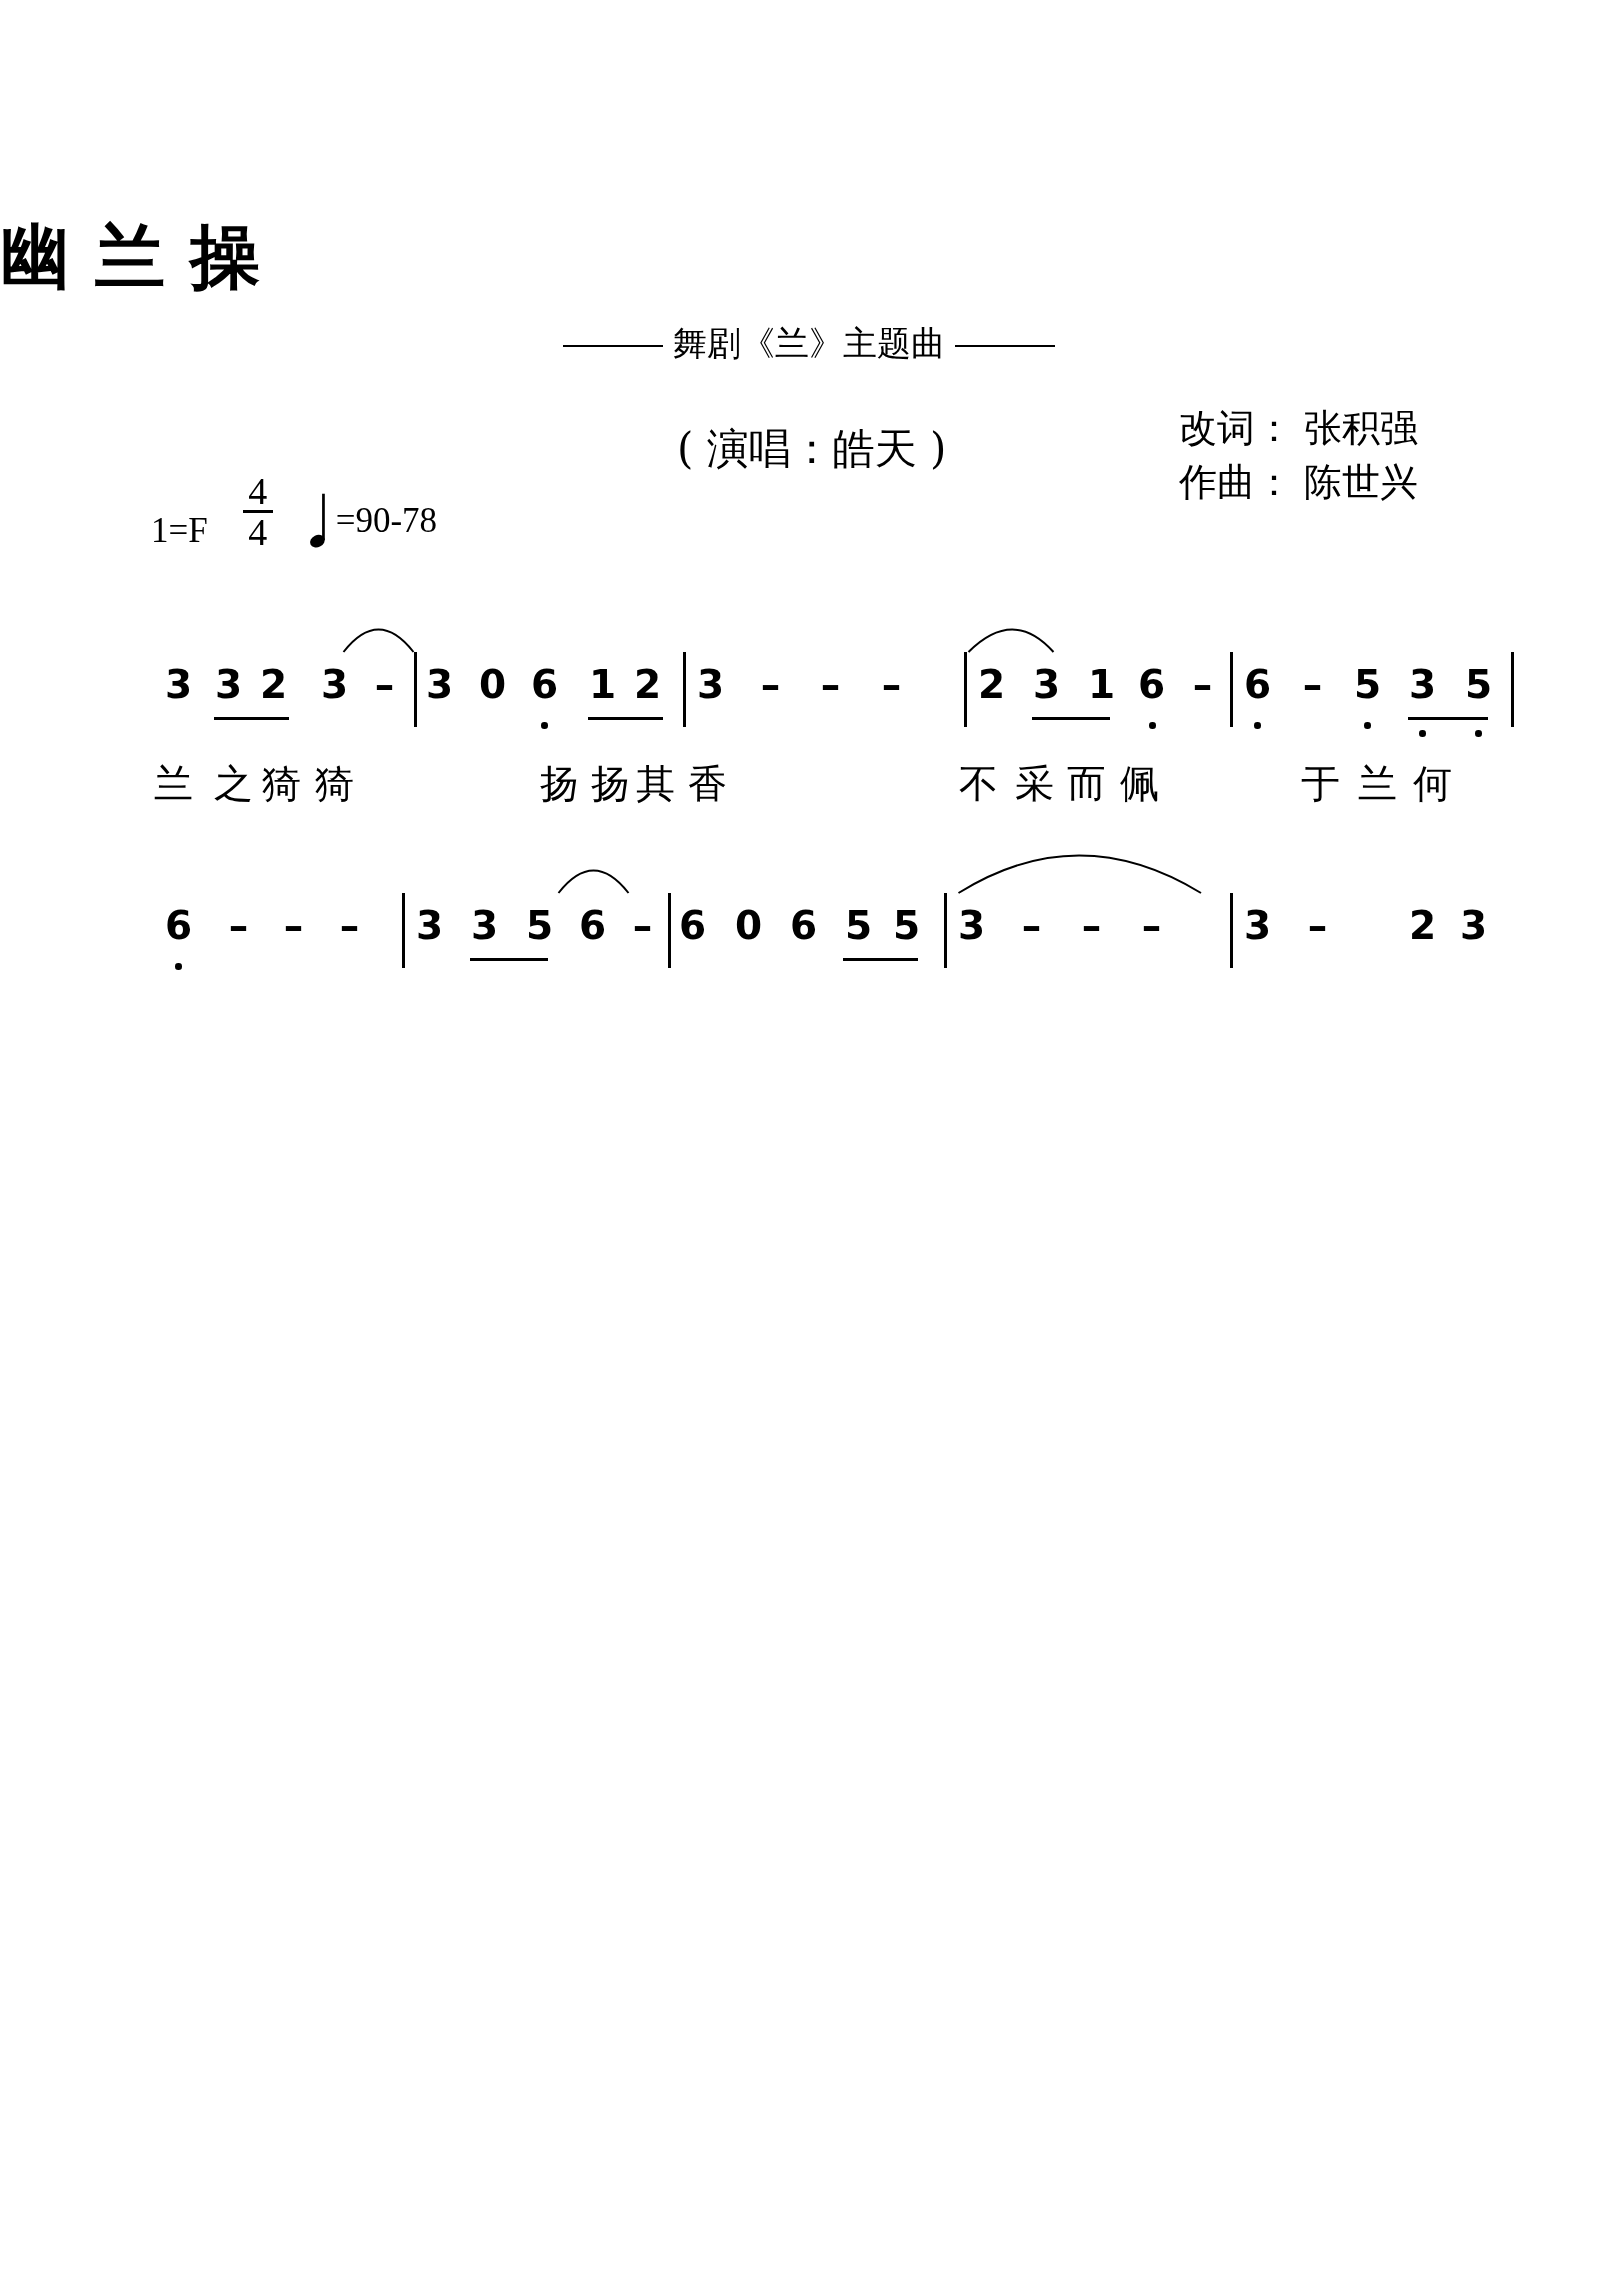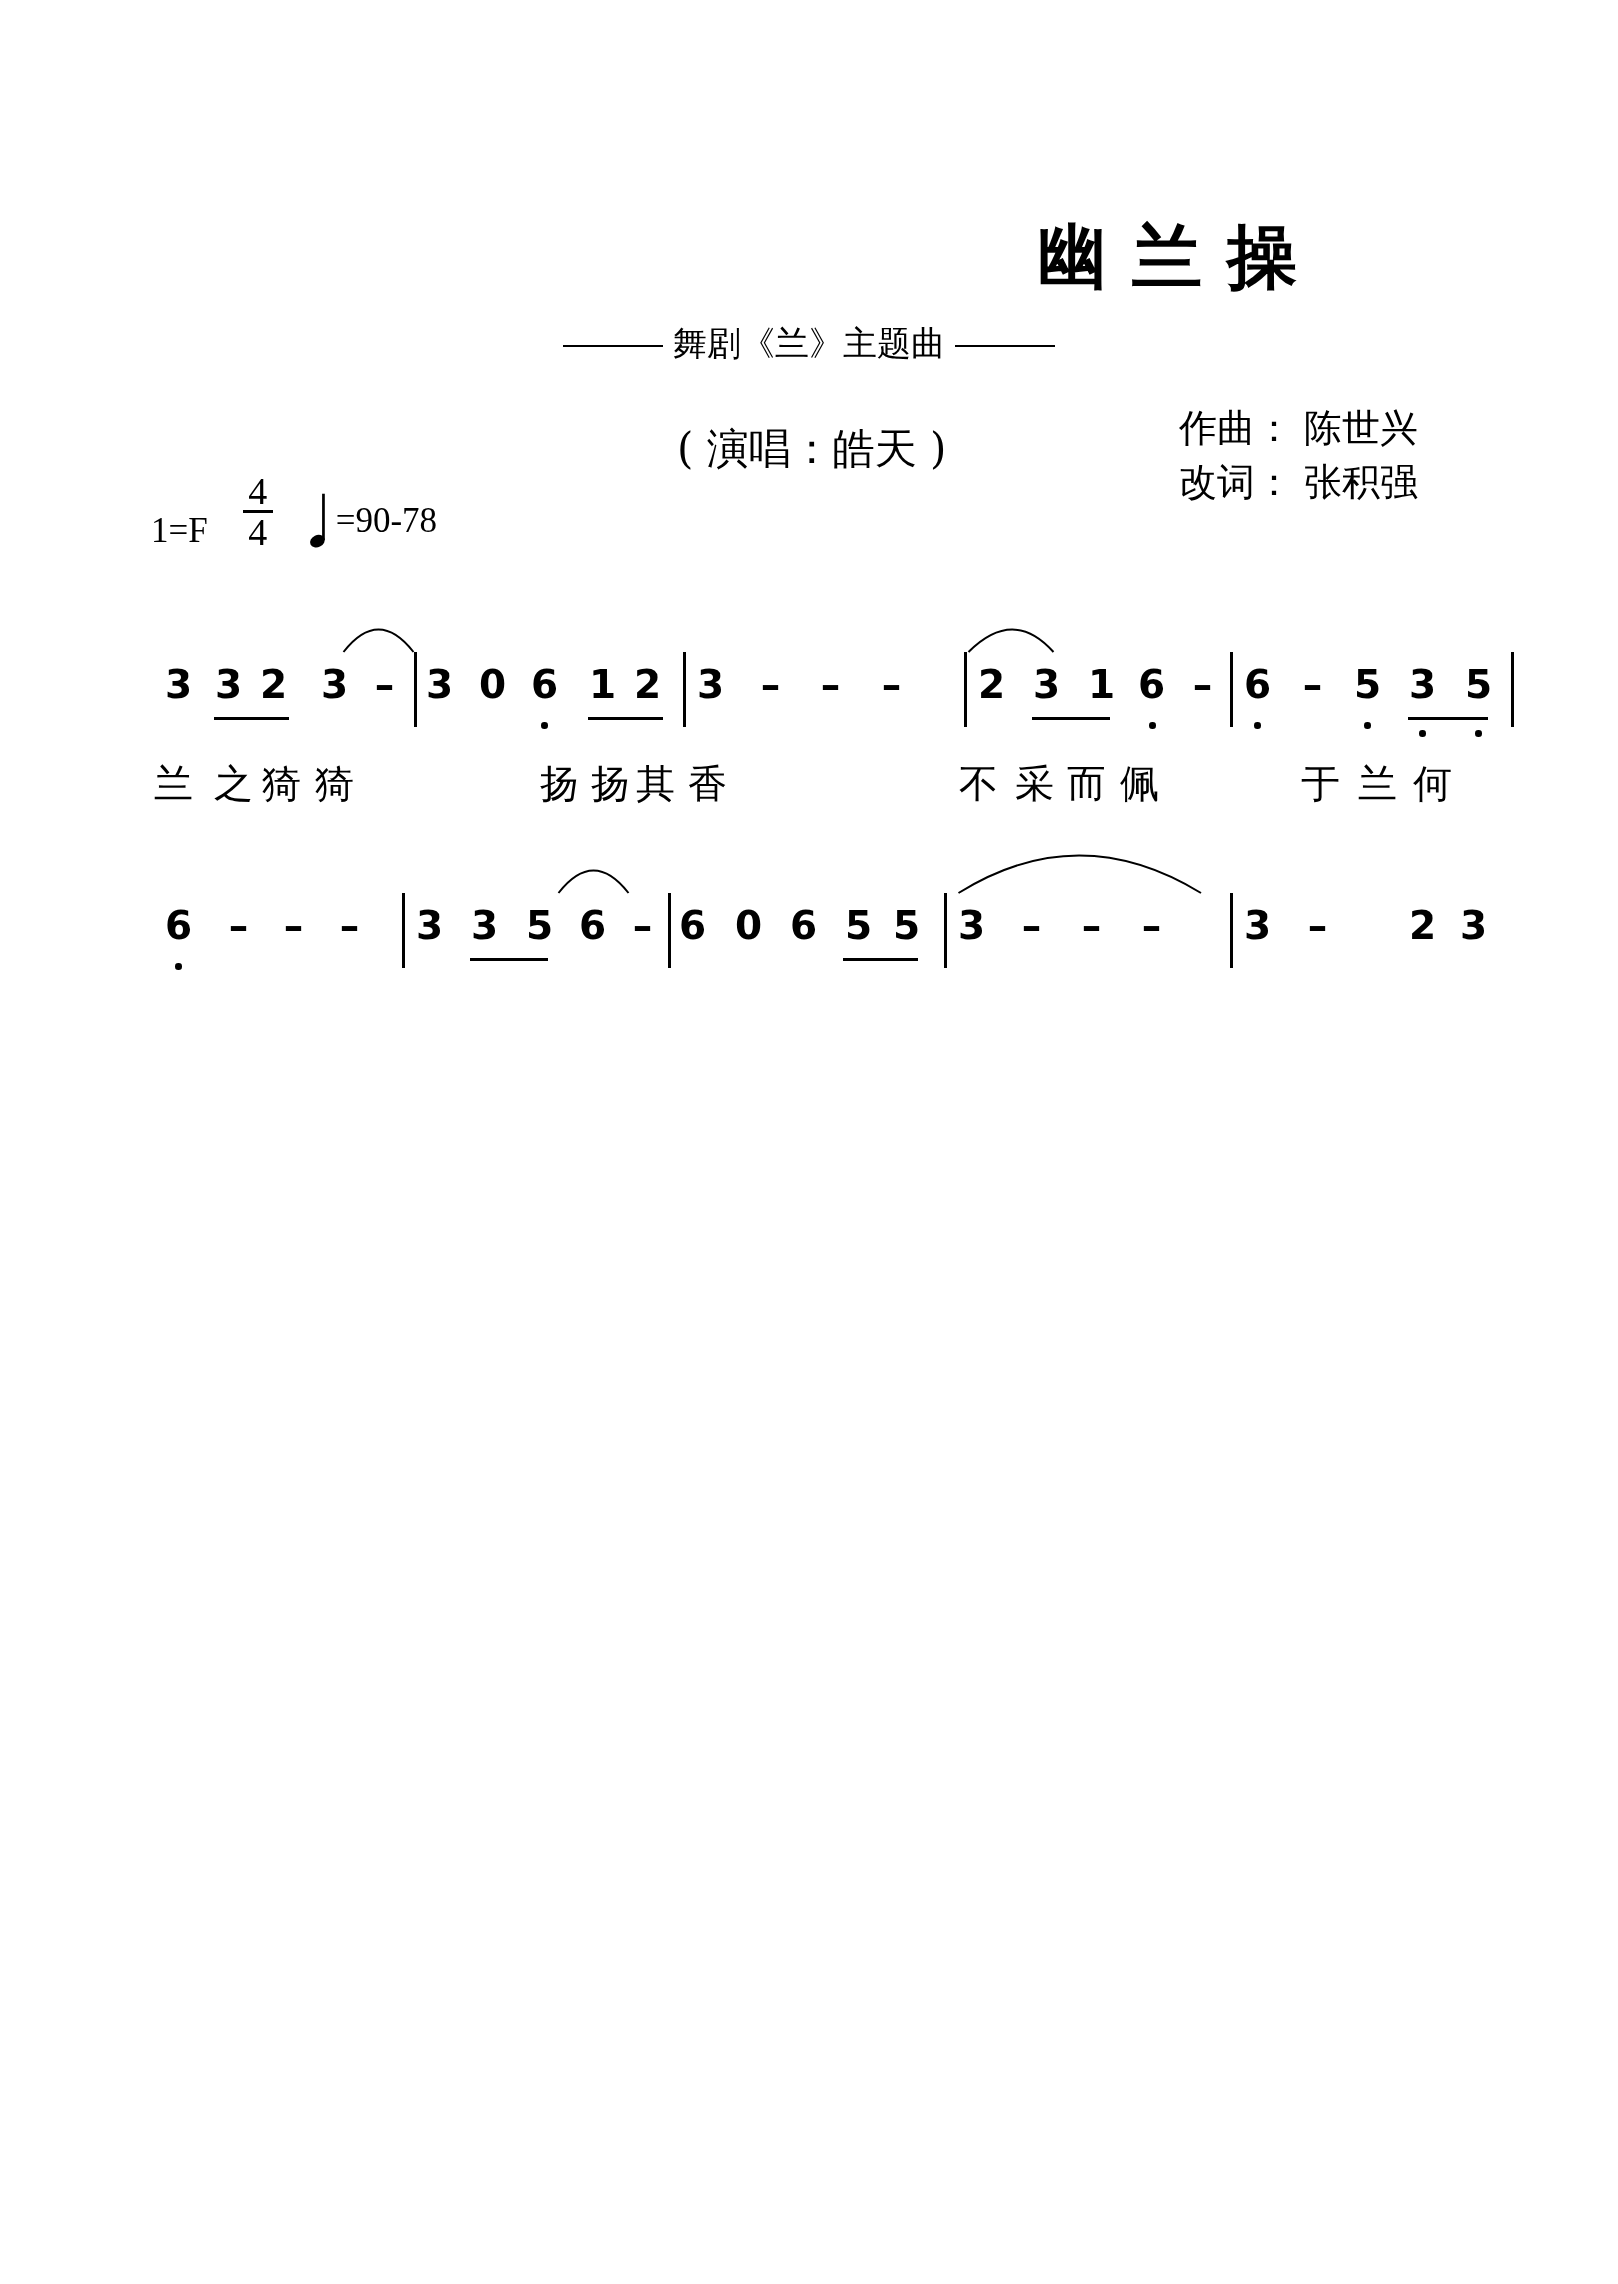--- a/index.html
+++ b/index.html
@@ -1,17 +1,17 @@
 <!DOCTYPE html>
 <html style="font-size:8px"><head>
 <meta charset="utf-8">
 <style>
   html, body { margin: 0; padding: 0; background: #ffffff; }
   body { width: 1618px; height: 2284px; position: relative; overflow: hidden; color: #000; font-family: "DejaVu Sans", sans-serif; }
-  .title { position: absolute; left: 0; width: 1322px; top: 211px; text-align: right; font-family: "DejaVu Serif", serif; font-weight: bold; font-size: 70px; letter-spacing: 25px; }
+  .title { position: absolute; left: 0; width: 1322px; top: 211px; text-align: left; font-family: "DejaVu Serif", serif; font-weight: bold; font-size: 70px; letter-spacing: 25px; }
   .subtitle { position: absolute; left: 0; width: 1618px; top: 321px; text-align: center; font-family: "DejaVu Serif", serif; font-size: 34px; }
   .subtitle .dash { display: inline-block; width: 100px; height: 2.5px; background: #000; vertical-align: middle; margin: 0 10px; }
   .singer { position: absolute; left: 677px; top: 421px; font-family: "DejaVu Serif", serif; font-size: 42px; }
   .credits { position: absolute; left: 1179px; top: 401px; font-family: "DejaVu Serif", serif; font-size: 38px; line-height: 54px; }
   .credit-row span.lbl { display: inline-block; width: 125px; }
   .key { position: absolute; left: 151px; top: 472px; font-family: "Liberation Serif", serif; font-size: 35px; display: flex; align-items: flex-end; }
   .frac { display: inline-flex; flex-direction: column; align-items: center; margin: 0 30px 0 35px; line-height: 38px; font-size: 38px; }
   .frac .bar { width: 30px; height: 2.5px; background: #000; }
   .tempo { display: flex; align-items: center; }
   .tempo .qnote { width: 30px; height: 60px; position: relative; margin-right: 3px; }
@@ -25,22 +25,22 @@
 </style>
 </head>
 <body>
 
 <div class="title">幽兰操</div>
 <div class="subtitle">
   <span class="dash"></span><span>舞剧《兰》主题曲</span><span class="dash"></span>
 </div>
 <div class="singer">( 演唱：皓天 )</div>
 <div class="credits">
+  <div class="credit-row"><span class="lbl">改词：</span><span>张积强</span></div>
   <div class="credit-row"><span class="lbl">作曲：</span><span>陈世兴</span></div>
-  <div class="credit-row"><span class="lbl">改词：</span><span>张积强</span></div>
 </div>
 <div class="key">
   <span>1=F</span>
   <span class="frac">
     <span>4</span>
     <span class="bar"></span>
     <span>4</span>
   </span>
   <span class="tempo">
     <svg class="qnote" width="20" height="55" viewBox="0 0 40 110">

